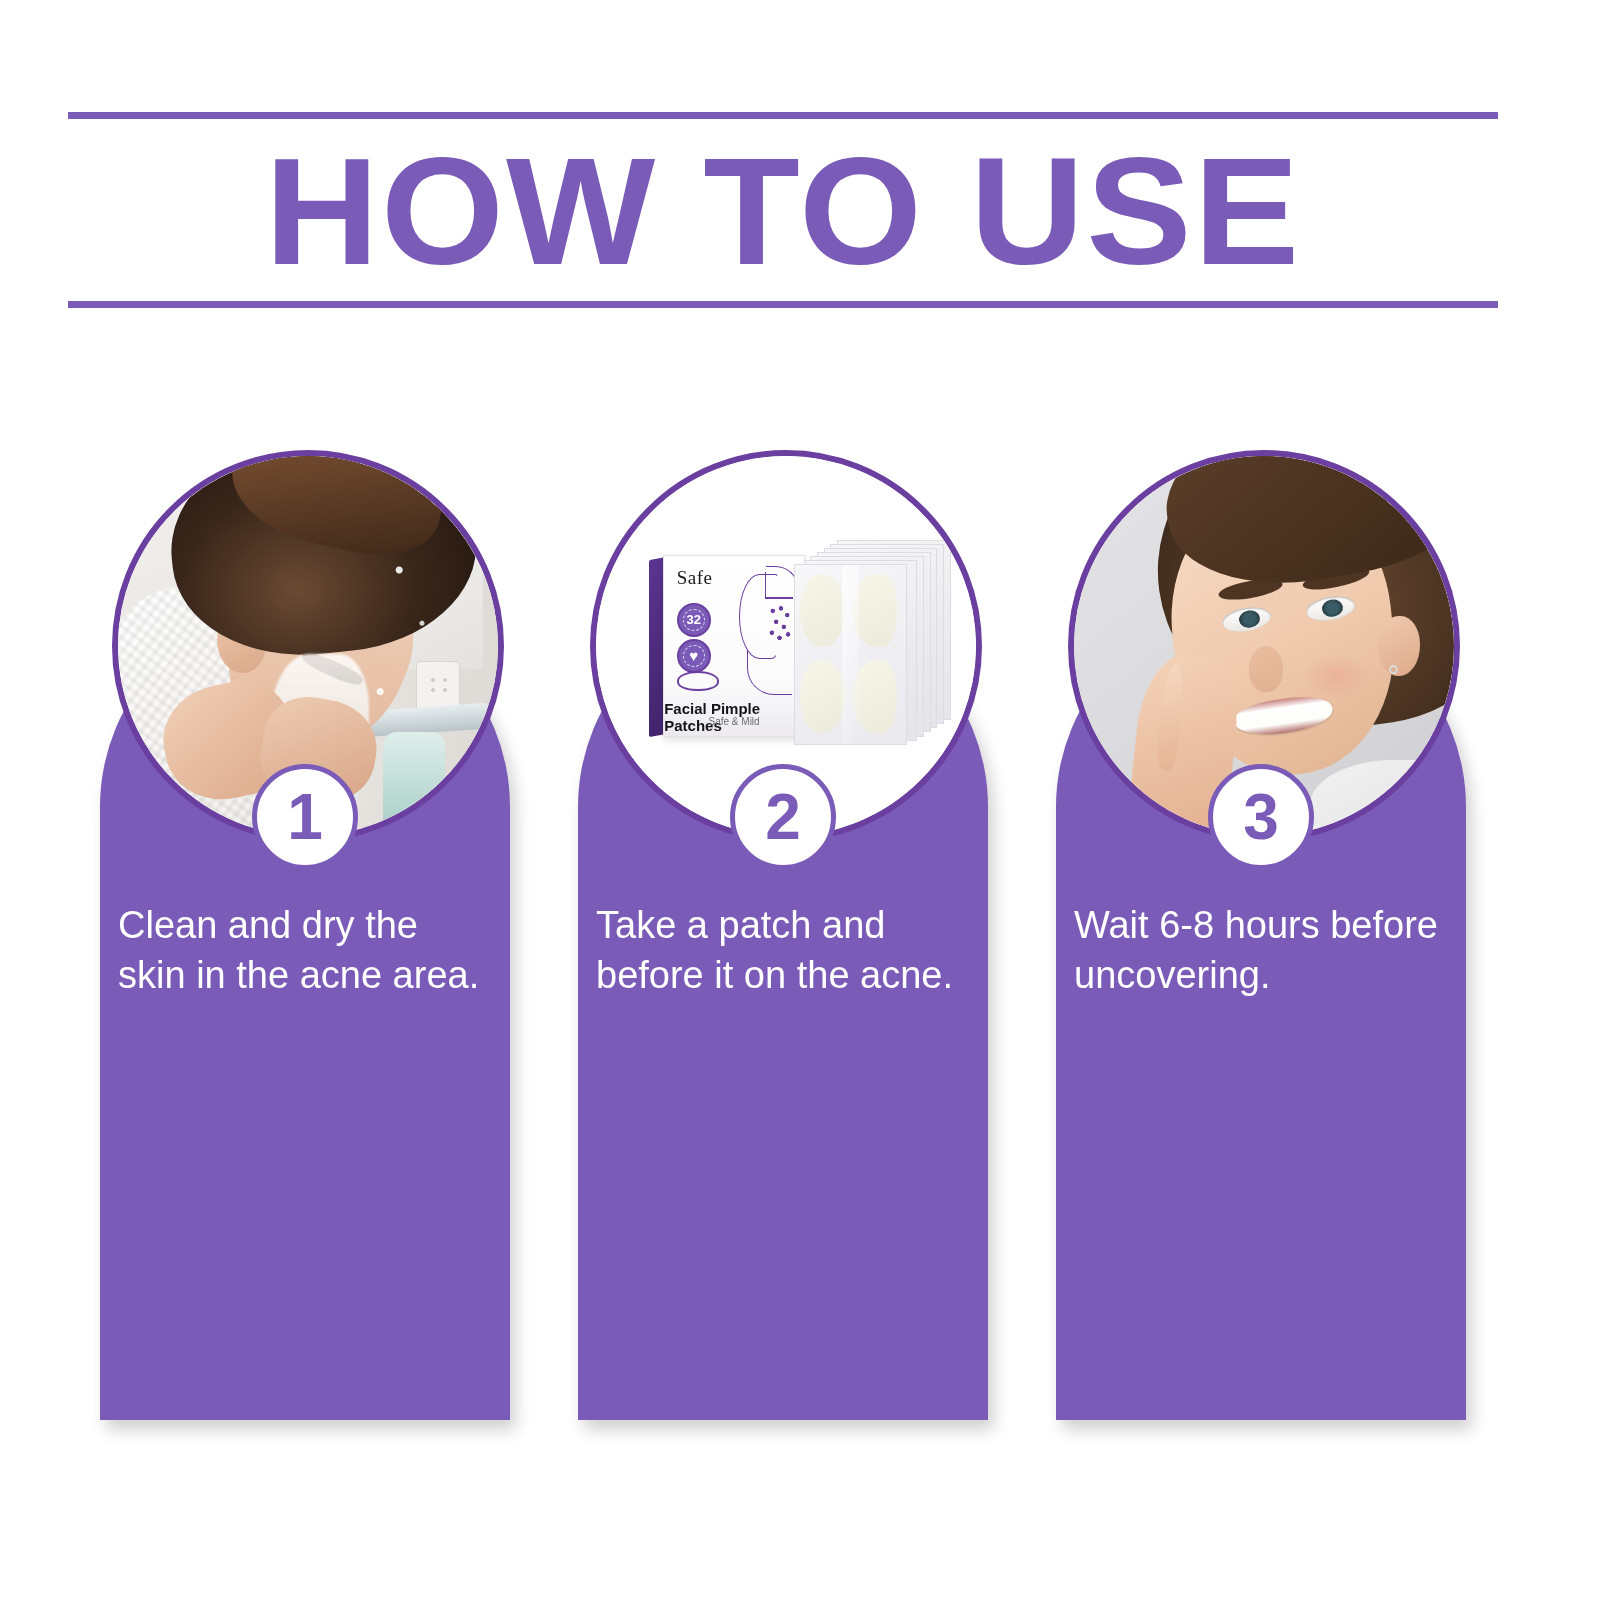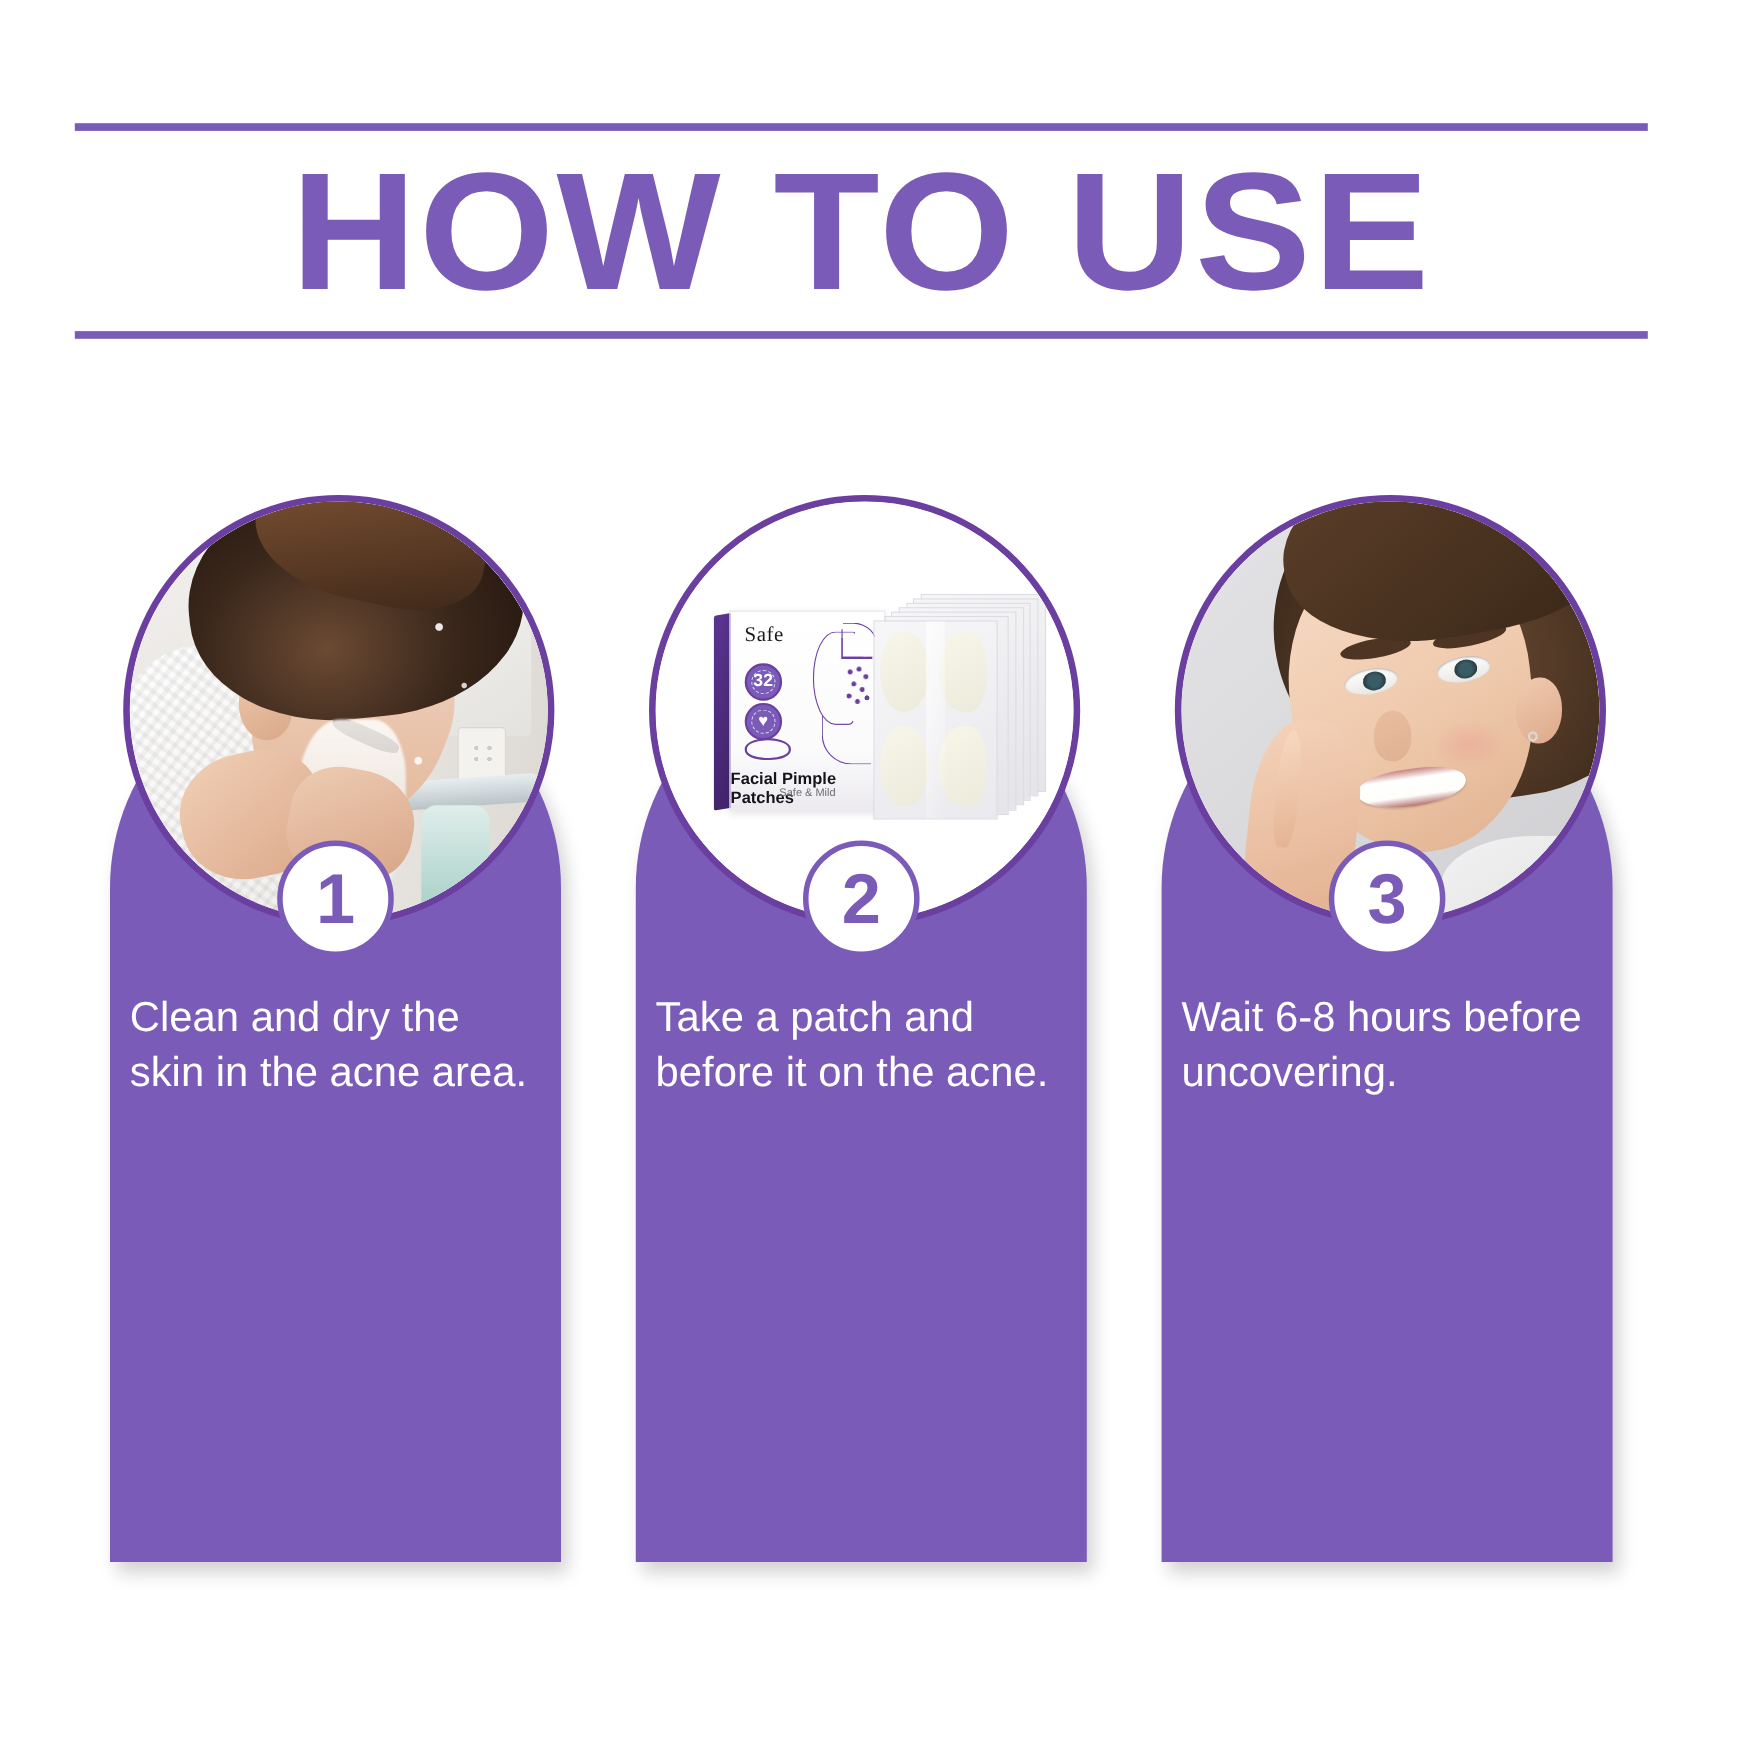--- a/index.html
+++ b/index.html
@@ -140,21 +140,21 @@
                 background:linear-gradient(180deg,#5b3490,#43256d);
                 transform:skewY(-10deg); transform-origin:top left; border-radius:2px 0 0 2px; }
   .prod-face { position:absolute; left:9%; top:0; width:91%; height:100%;
                background:linear-gradient(180deg,#ffffff 0%,#fbfbfc 70%,#eceaee 100%);
                border:1px solid #e4e1e7; box-shadow:0 3px 8px rgba(0,0,0,.12); }
   .brand { position:absolute; left:9%; top:6%; font-family:"Liberation Serif",serif;
            font-size:19px; color:#1a1a1a; letter-spacing:.5px; }
   .seal { position:absolute; left:9%; width:34px; height:34px; border-radius:50%;
           background:#7a5bb8; border:2px solid #6b3fa0;
           display:flex; align-items:center; justify-content:center;
-          color:#ffffff; font-size:16px; font-weight:bold; }
+          color:#ffffff; font-size:13px; font-weight:bold; }
   .seal:before { content:""; position:absolute; inset:4px; border:1px dashed rgba(255,255,255,.75); border-radius:50%; }
   .seal-32 { top:26%; }
   .seal-heart { top:46%; font-size:15px; }
   .patch-outline { position:absolute; left:9%; top:64%; width:30%; height:11%;
                    border:2px solid #6b3fa0; border-radius:50% 50% 46% 46%; }
   .prod-title { position:absolute; left:0; right:0; top:80%; text-align:left;
                 font-size:15px; font-weight:bold; color:#14141a; }
   .prod-sub { position:absolute; left:0; right:0; top:89%; text-align:center;
               font-size:10px; color:#6d6d75; }
   .face-art { position:absolute; right:2%; top:4%; width:52%; height:78%; }

